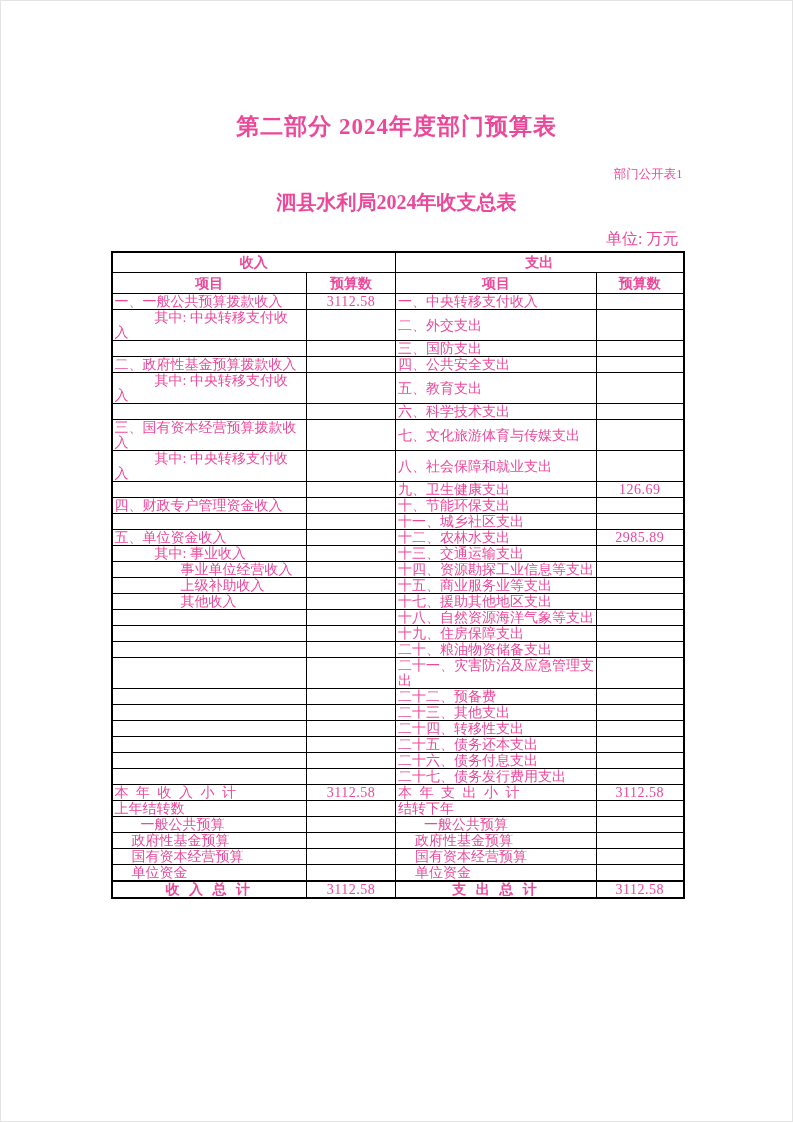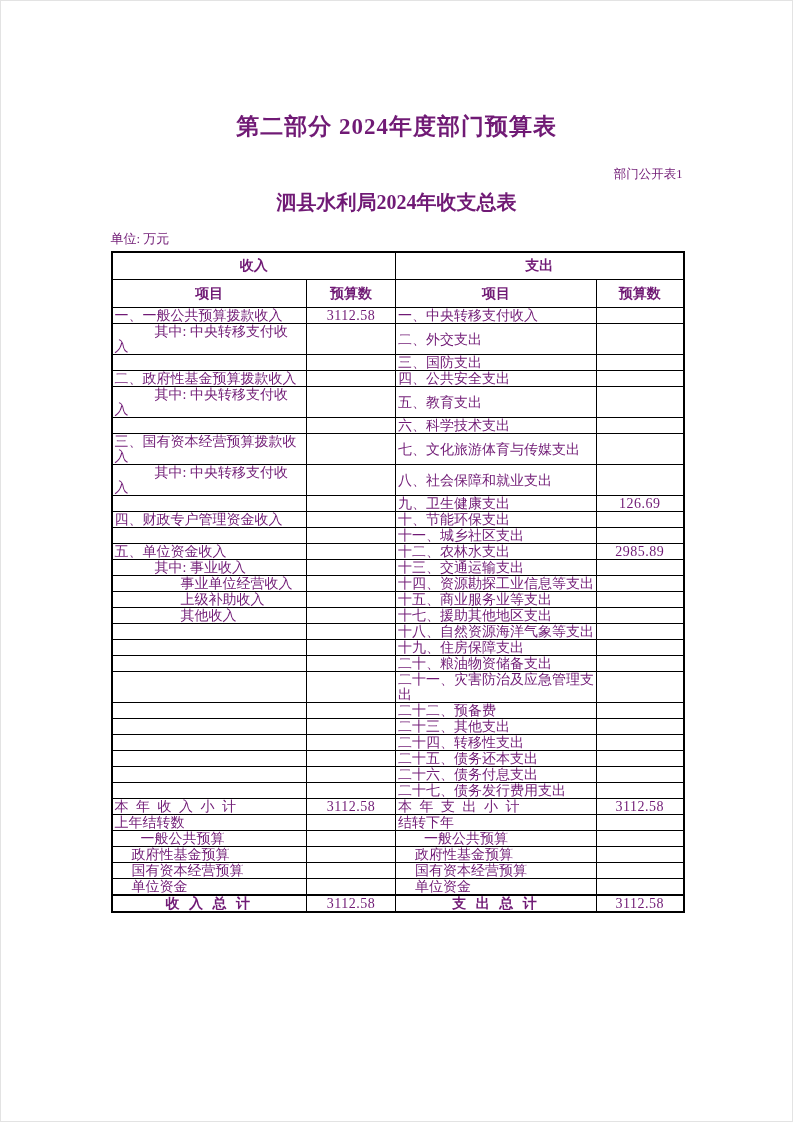--- a/index.html
+++ b/index.html
@@ -6,21 +6,21 @@
   .page {
     position:relative;
     width:793px; height:1122px;
     box-sizing:border-box;
     margin:0 auto;
     background:#ffffff;
     border:1px solid #e3e3e3;
     padding-top:111px;
     overflow:hidden;
     font-family:"Liberation Serif","DejaVu Serif",serif;
-    color:#701a75;
+    color:#ec4899;
   }
   .part-title {
     margin:0;
     text-align:center;
     font-size:23px;
     line-height:30px;
     font-weight:bold;
     letter-spacing:1px;
   }
   .content { width:572px; margin:0 auto; }
@@ -33,40 +33,40 @@
   .table-title {
     margin-top:9px;
     text-align:center;
     font-size:20px;
     line-height:25px;
     font-weight:bold;
   }
   .unit-note {
     margin-top:7px;
     margin-bottom:6px;
-    text-align:left;
-    font-size:13px;
+    text-align:right;
+    font-size:16px;
     line-height:13px;
     padding-right:4px;
   }
   table.budget {
     width:572px;
     table-layout:fixed;
     border-collapse:collapse;
     border:2px solid #000;
     font-size:14px;
   }
   table.budget th, table.budget td {
     border:1px solid #000;
     padding:0 2px;
     line-height:15px;
     overflow:hidden;
     vertical-align:middle;
   }
-  tr.hdr { height:28px; }
+  tr.hdr { height:21px; }
   table.budget th {
     font-weight:bold;
     text-align:center;
     font-size:14px;
   }
   table.budget tbody tr { height:16px; }
   tr.tall { height:33px; }
   td.item { text-align:left; word-break:break-all; }
   td.num  { text-align:center; letter-spacing:0.5px; }
   .ind-sub1 { text-indent:40px; padding-right:10px !important; }

